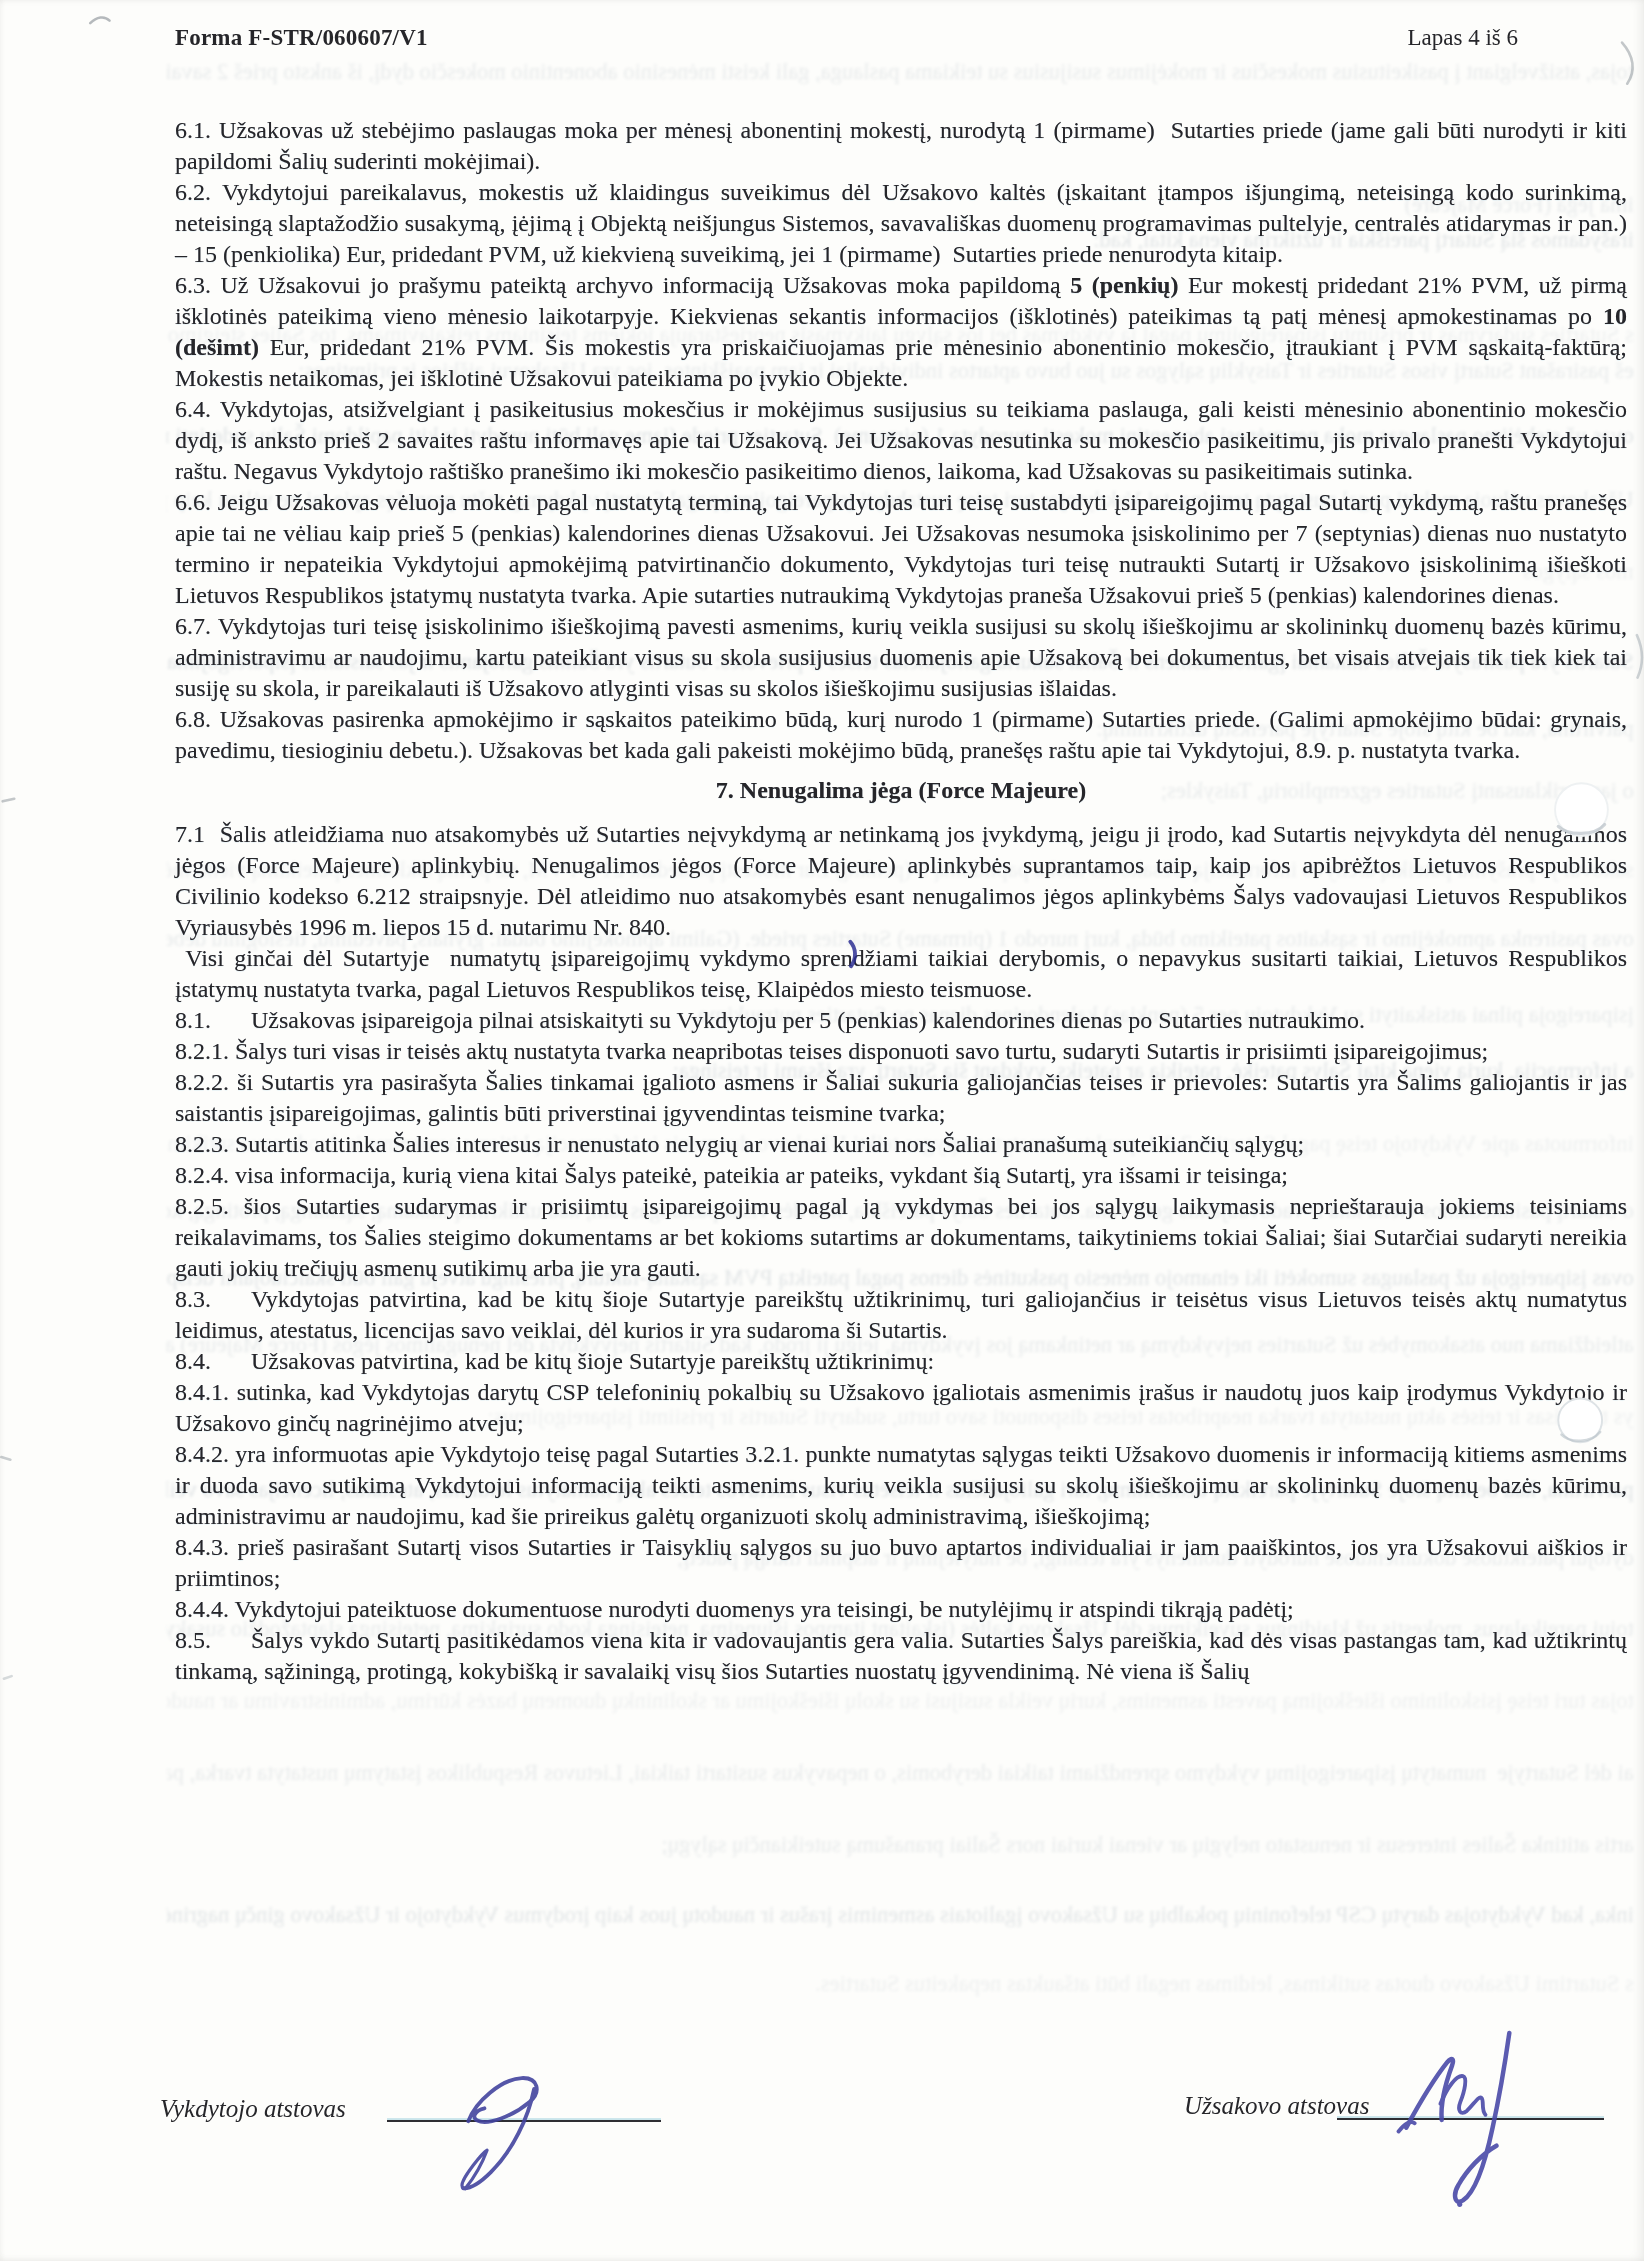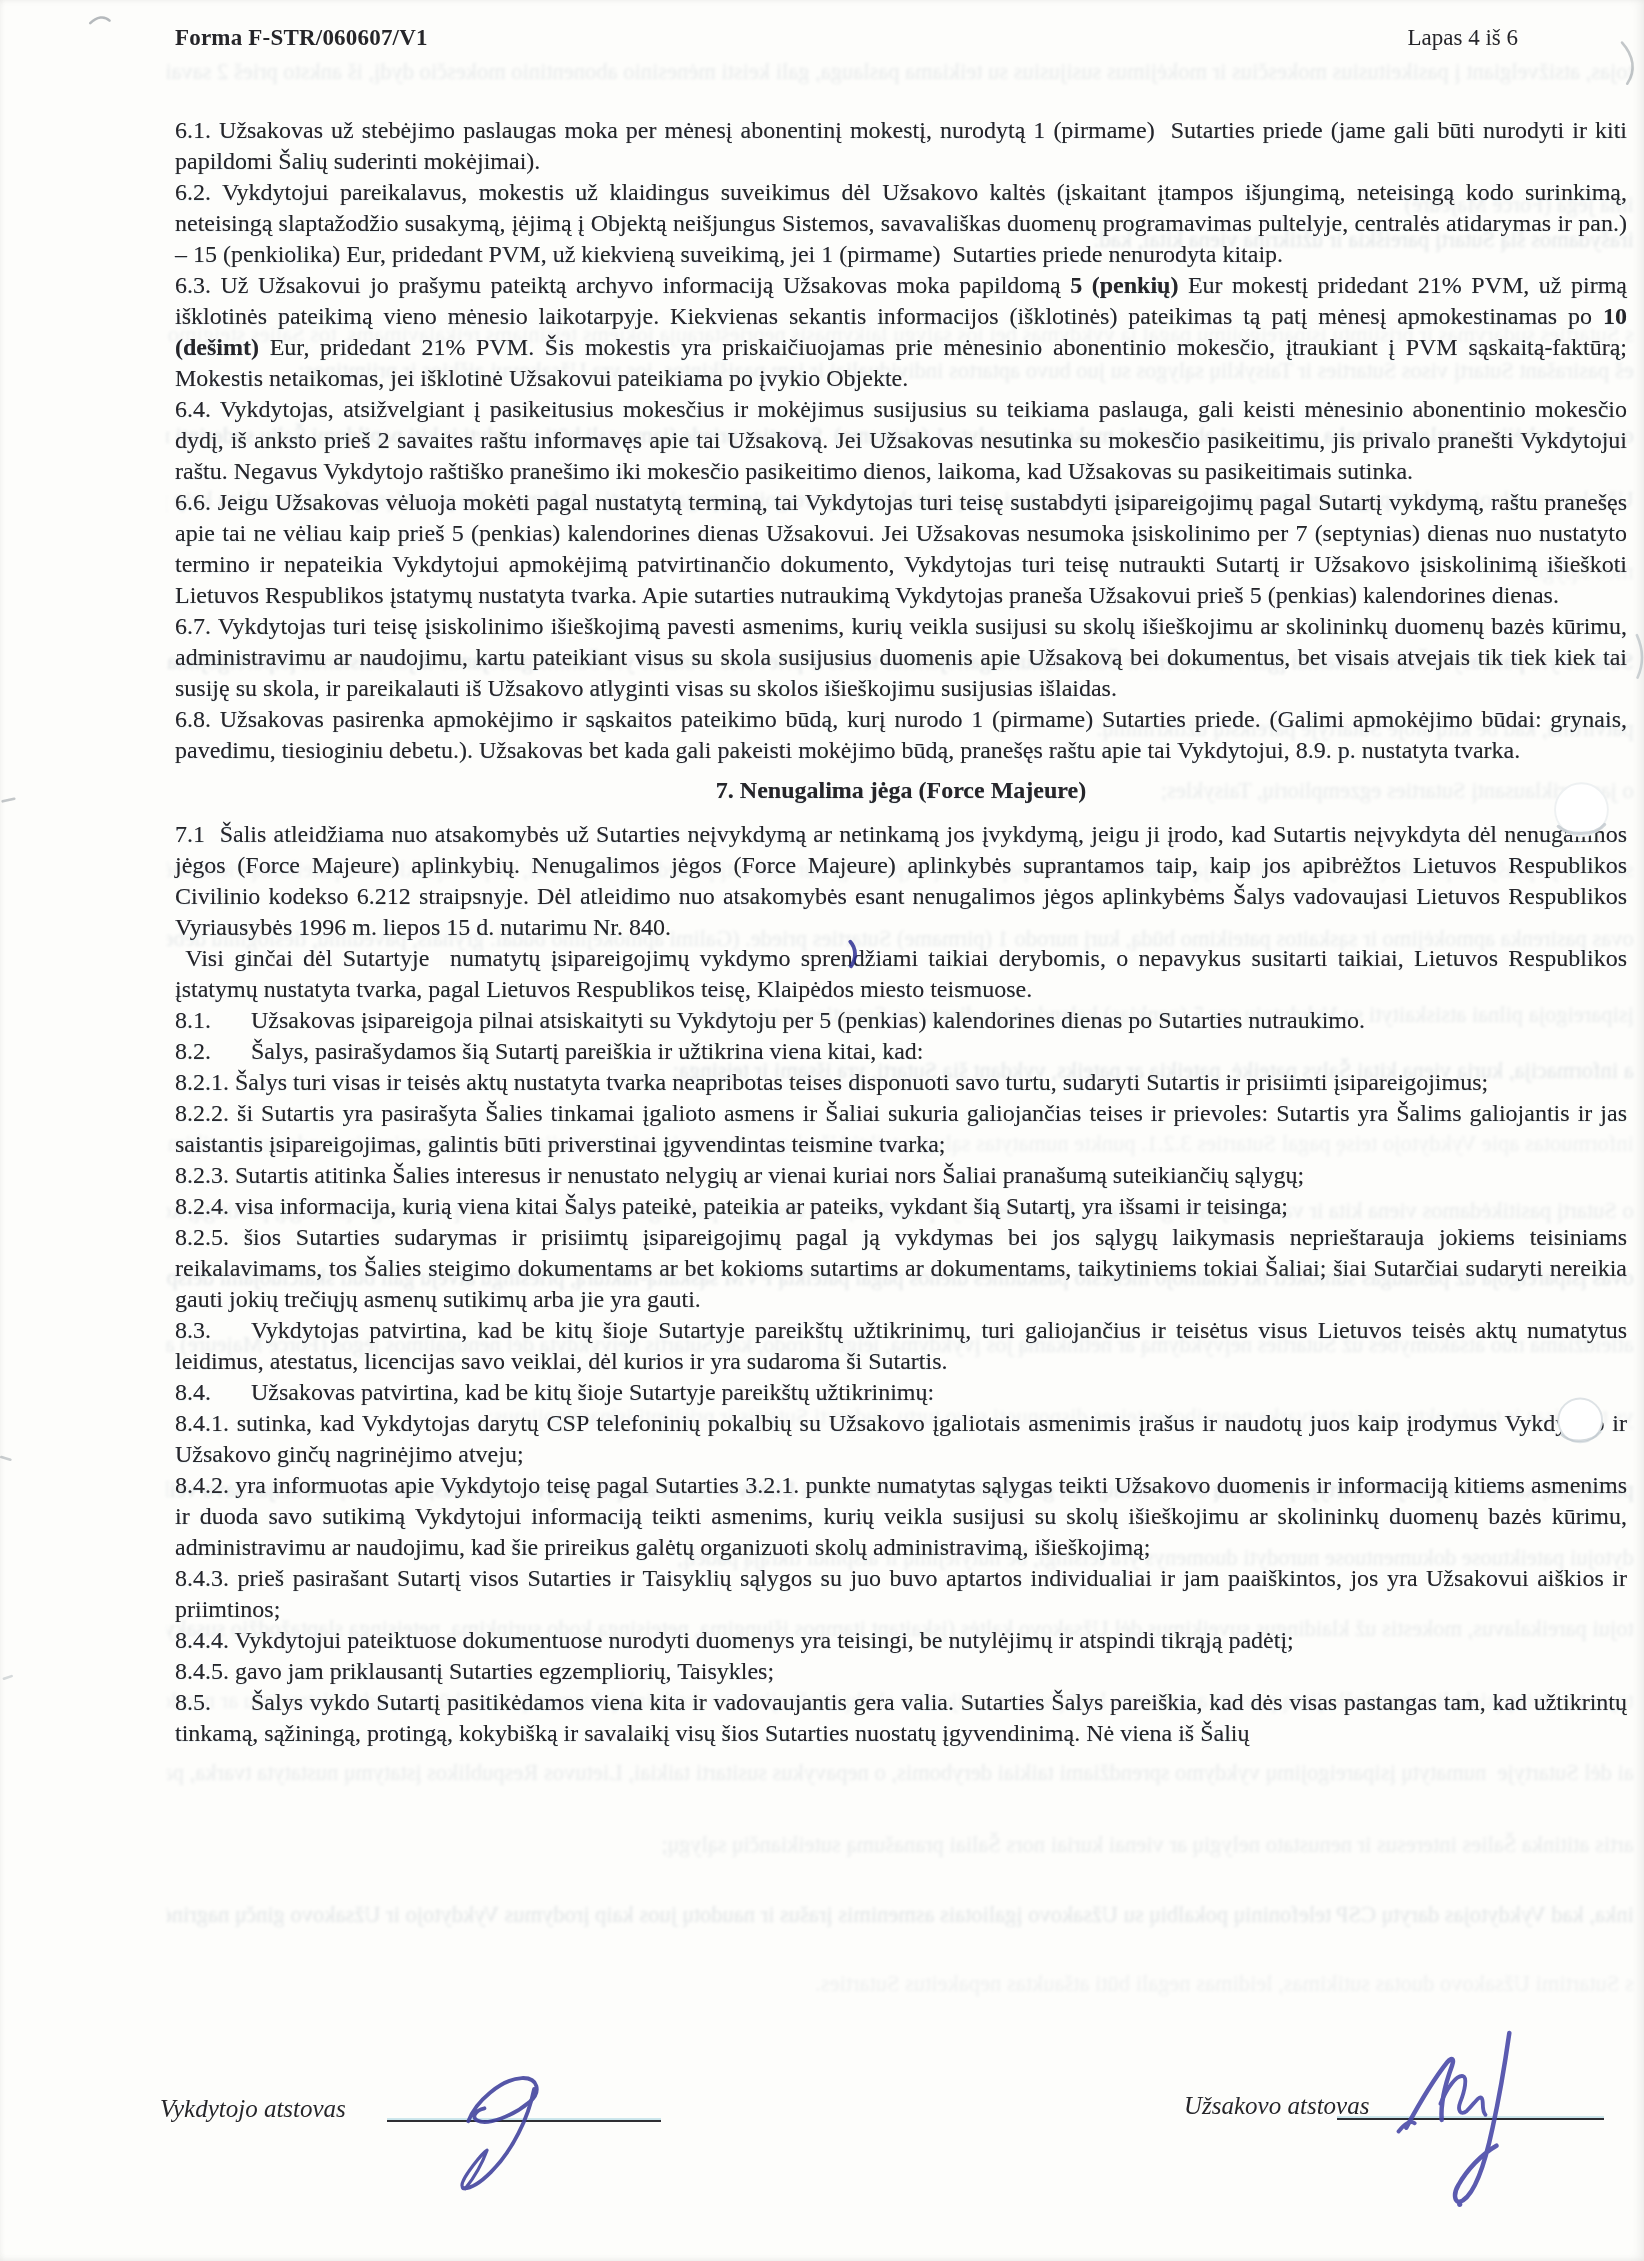--- a/index.html
+++ b/index.html
@@ -105,33 +105,31 @@
       <p class="para"><span>6.2. Vykdytojui pareikalavus, mokestis už klaidingus suveikimus dėl Užsakovo kaltės (įskaitant įtampos išjungimą, neteisingą kodo surinkimą, neteisingą slaptažodžio susakymą, įėjimą į Objektą neišjungus Sistemos, savavališkas duomenų programavimas pultelyje, centralės atidarymas ir pan.) – 15 (penkiolika) Eur, pridedant PVM, už kiekvieną suveikimą, jei 1 (pirmame)&nbsp; Sutarties priede nenurodyta kitaip.</span></p>
       <p class="para"><span>6.3. Už Užsakovui jo prašymu pateiktą archyvo informaciją Užsakovas moka papildomą </span><span class="b">5 (penkių)</span><span> Eur mokestį pridedant 21% PVM, už pirmą išklotinės pateikimą vieno mėnesio laikotarpyje. Kiekvienas sekantis informacijos (išklotinės) pateikimas tą patį mėnesį apmokestinamas po </span><span class="b">10 (dešimt)</span><span> Eur, pridedant 21% PVM. Šis mokestis yra priskaičiuojamas prie mėnesinio abonentinio mokesčio, įtraukiant į PVM sąskaitą-faktūrą; Mokestis netaikomas, jei išklotinė Užsakovui pateikiama po įvykio Objekte.</span></p>
       <p class="para"><span>6.4. Vykdytojas, atsižvelgiant į pasikeitusius mokesčius ir mokėjimus susijusius su teikiama paslauga, gali keisti mėnesinio abonentinio mokesčio dydį, iš anksto prieš 2 savaites raštu informavęs apie tai Užsakovą. Jei Užsakovas nesutinka su mokesčio pasikeitimu, jis privalo pranešti Vykdytojui raštu. Negavus Vykdytojo raštiško pranešimo iki mokesčio pasikeitimo dienos, laikoma, kad Užsakovas su pasikeitimais sutinka.</span></p>
       <p class="para"><span>6.6. Jeigu Užsakovas vėluoja mokėti pagal nustatytą terminą, tai Vykdytojas turi teisę sustabdyti įsipareigojimų pagal Sutartį vykdymą, raštu pranešęs apie tai ne vėliau kaip prieš 5 (penkias) kalendorines dienas Užsakovui. Jei Užsakovas nesumoka įsiskolinimo per 7 (septynias) dienas nuo nustatyto termino ir nepateikia Vykdytojui apmokėjimą patvirtinančio dokumento, Vykdytojas turi teisę nutraukti Sutartį ir Užsakovo įsiskolinimą išieškoti Lietuvos Respublikos įstatymų nustatyta tvarka. Apie sutarties nutraukimą Vykdytojas praneša Užsakovui prieš 5 (penkias) kalendorines dienas.</span></p>
       <p class="para"><span>6.7. Vykdytojas turi teisę įsiskolinimo išieškojimą pavesti asmenims, kurių veikla susijusi su skolų išieškojimu ar skolininkų duomenų bazės kūrimu, administravimu ar naudojimu, kartu pateikiant visus su skola susijusius duomenis apie Užsakovą bei dokumentus, bet visais atvejais tik tiek kiek tai susiję su skola, ir pareikalauti iš Užsakovo atlyginti visas su skolos išieškojimu susijusias išlaidas.</span></p>
       <p class="para"><span>6.8. Užsakovas pasirenka apmokėjimo ir sąskaitos pateikimo būdą, kurį nurodo 1 (pirmame) Sutarties priede. (Galimi apmokėjimo būdai: grynais, pavedimu, tiesioginiu debetu.). Užsakovas bet kada gali pakeisti mokėjimo būdą, pranešęs raštu apie tai Vykdytojui, 8.9. p. nustatyta tvarka.</span></p>
       <p class="heading"><span>7. Nenugalima jėga (Force Majeure)</span></p>
       <p class="para"><span>7.1&nbsp; Šalis atleidžiama nuo atsakomybės už Sutarties neįvykdymą ar netinkamą jos įvykdymą, jeigu ji įrodo, kad Sutartis neįvykdyta dėl nenugalimos jėgos (Force Majeure) aplinkybių. Nenugalimos jėgos (Force Majeure) aplinkybės suprantamos taip, kaip jos apibrėžtos Lietuvos Respublikos Civilinio kodekso 6.212 straipsnyje. Dėl atleidimo nuo atsakomybės esant nenugalimos jėgos aplinkybėms Šalys vadovaujasi Lietuvos Respublikos Vyriausybės 1996 m. liepos 15 d. nutarimu Nr. 840.</span></p>
       <p class="para"><span>&nbsp;Visi ginčai dėl Sutartyje&nbsp; numatytų įsipareigojimų vykdymo sprendžiami taikiai derybomis, o nepavykus susitarti taikiai, Lietuvos Respublikos įstatymų nustatyta tvarka, pagal Lietuvos Respublikos teisę, Klaipėdos miesto teismuose.</span></p>
       <p class="para"><span class="num">8.1.</span><span>Užsakovas įsipareigoja pilnai atsiskaityti su Vykdytoju per 5 (penkias) kalendorines dienas po Sutarties nutraukimo.</span></p>
-      <p class="para"><span class="num">8.2.</span><span>Šalys, pasirašydamos šią Sutartį pareiškia ir užtikrina viena kitai, kad:</span></p>
       <p class="para"><span>8.2.1. Šalys turi visas ir teisės aktų nustatyta tvarka neapribotas teises disponuoti savo turtu, sudaryti Sutartis ir prisiimti įsipareigojimus;</span></p>
       <p class="para"><span>8.2.2. ši Sutartis yra pasirašyta Šalies tinkamai įgalioto asmens ir Šaliai sukuria galiojančias teises ir prievoles: Sutartis yra Šalims galiojantis ir jas saistantis įsipareigojimas, galintis būti priverstinai įgyvendintas teismine tvarka;</span></p>
       <p class="para"><span>8.2.3. Sutartis atitinka Šalies interesus ir nenustato nelygių ar vienai kuriai nors Šaliai pranašumą suteikiančių sąlygų;</span></p>
       <p class="para"><span>8.2.4. visa informacija, kurią viena kitai Šalys pateikė, pateikia ar pateiks, vykdant šią Sutartį, yra išsami ir teisinga;</span></p>
       <p class="para"><span>8.2.5. šios Sutarties sudarymas ir prisiimtų įsipareigojimų pagal ją vykdymas bei jos sąlygų laikymasis neprieštarauja jokiems teisiniams reikalavimams, tos Šalies steigimo dokumentams ar bet kokioms sutartims ar dokumentams, taikytiniems tokiai Šaliai; šiai Sutarčiai sudaryti nereikia gauti jokių trečiųjų asmenų sutikimų arba jie yra gauti.</span></p>
       <p class="para"><span class="num">8.3.</span><span>Vykdytojas patvirtina, kad be kitų šioje Sutartyje pareikštų užtikrinimų, turi galiojančius ir teisėtus visus Lietuvos teisės aktų numatytus leidimus, atestatus, licencijas savo veiklai, dėl kurios ir yra sudaroma ši Sutartis.</span></p>
       <p class="para"><span class="num">8.4.</span><span>Užsakovas patvirtina, kad be kitų šioje Sutartyje pareikštų užtikrinimų:</span></p>
       <p class="para"><span>8.4.1. sutinka, kad Vykdytojas darytų CSP telefoninių pokalbių su Užsakovo įgaliotais asmenimis įrašus ir naudotų juos kaip įrodymus Vykdytojo ir Užsakovo ginčų nagrinėjimo atveju;</span></p>
       <p class="para"><span>8.4.2. yra informuotas apie Vykdytojo teisę pagal Sutarties 3.2.1. punkte numatytas sąlygas teikti Užsakovo duomenis ir informaciją kitiems asmenims ir duoda savo sutikimą Vykdytojui informaciją teikti asmenims, kurių veikla susijusi su skolų išieškojimu ar skolininkų duomenų bazės kūrimu, administravimu ar naudojimu, kad šie prireikus galėtų organizuoti skolų administravimą, išieškojimą;</span></p>
       <p class="para"><span>8.4.3. prieš pasirašant Sutartį visos Sutarties ir Taisyklių sąlygos su juo buvo aptartos individualiai ir jam paaiškintos, jos yra Užsakovui aiškios ir priimtinos;</span></p>
       <p class="para"><span>8.4.4. Vykdytojui pateiktuose dokumentuose nurodyti duomenys yra teisingi, be nutylėjimų ir atspindi tikrąją padėtį;</span></p>
-      <p class="para"><span>8.4.5. gavo jam priklausantį Sutarties egzempliorių, Taisykles;</span></p>
       <p class="para"><span class="num">8.5.</span><span>Šalys vykdo Sutartį pasitikėdamos viena kita ir vadovaujantis gera valia. Sutarties Šalys pareiškia, kad dės visas pastangas tam, kad užtikrintų tinkamą, sąžiningą, protingą, kokybišką ir savalaikį visų šios Sutarties nuostatų įgyvendinimą. Nė viena iš Šalių</span></p>
     </div>
 
   <span class="footer-label left">Vykdytojo atstovas</span>
   <span class="sig-line left"></span>
   <span class="footer-label right">Užsakovo atstovas</span>
   <span class="sig-line right"></span>
 
   <svg class="overlay" width="1644" height="2261" viewBox="0 0 2552 3510">
 

